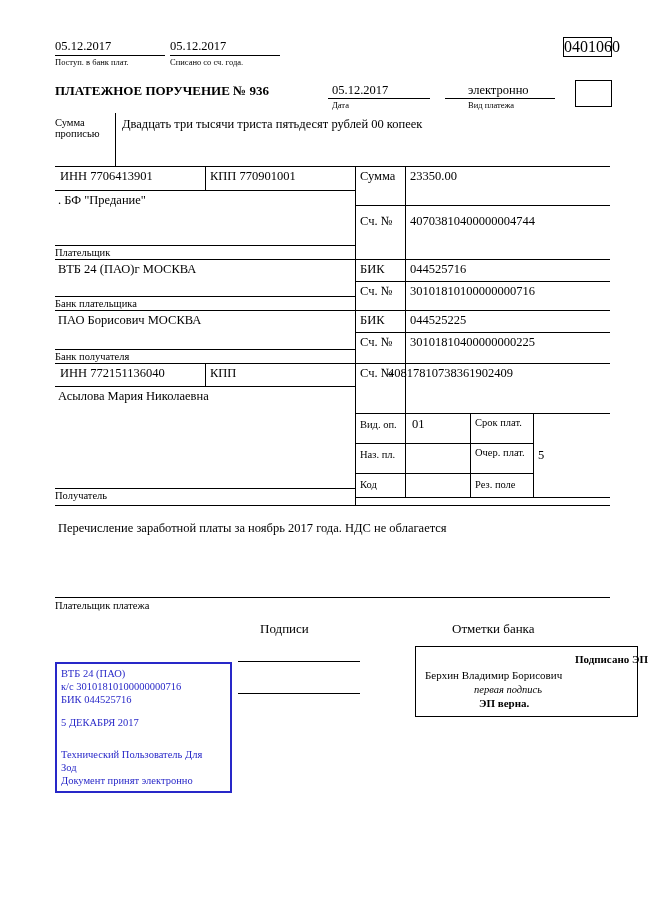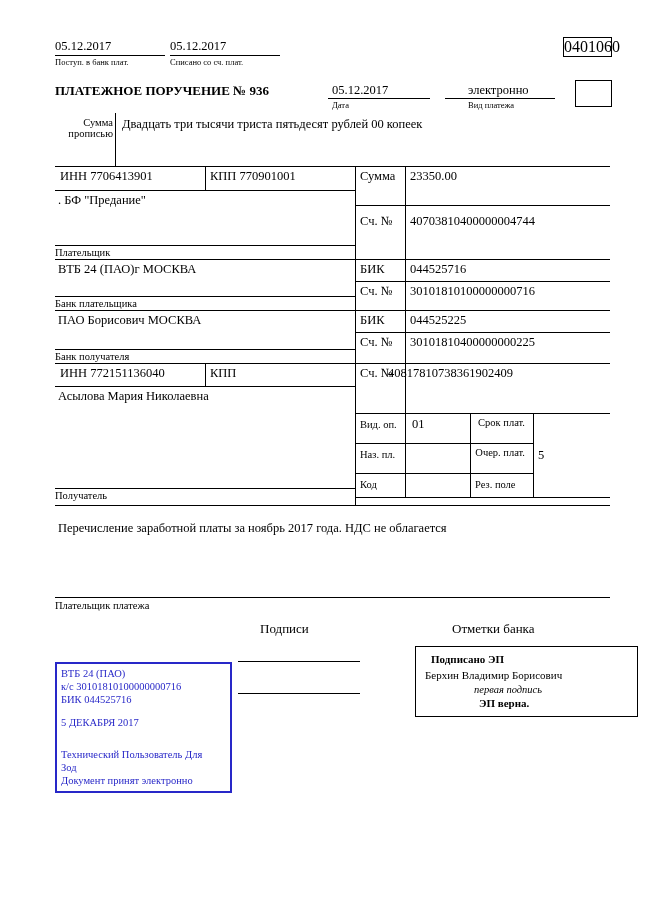--- a/index.html
+++ b/index.html
@@ -1,21 +1,21 @@
 <!DOCTYPE html>
 <html><head>
 <meta charset="utf-8">
 <style>
   * { margin:0; padding:0; box-sizing:border-box; }
   html,body { background:#ffffff; }
   #page {
     position:relative; width:660px; height:919px; background:#fff;
     font-family:"Liberation Serif", serif; color:#000; overflow:hidden;
   }
-  .abs { position:absolute;text-align:right; }
+  .abs { position:absolute; }
   .fs13 { font-size:13px; line-height:13px; white-space:nowrap; }
   .fs12 { font-size:12.5px; line-height:13px; white-space:nowrap; }
   .fs11 { font-size:11px; line-height:12px; white-space:nowrap; }
   .fs10 { font-size:10.5px; line-height:11px; white-space:nowrap; }
   .fs8  { font-size:8.5px;  line-height:9px;  white-space:nowrap; }
   .b { font-weight:bold; }
   .i { font-style:italic; }
   .wrap { white-space:normal; }
   .hl { position:absolute; height:1px; background:#000; display:block; }
   .vl { position:absolute; width:1px; background:#000; display:block; }
@@ -28,21 +28,21 @@
 <body>
 
 <div id="page">
 
   <div class="abs fs12" style="left:55px;top:40px">05.12.2017</div>
   <i class="hl" style="left:55px;top:55px;width:110px"></i>
   <div class="abs fs8" style="left:55px;top:58px">Поступ. в банк плат.</div>
 
   <div class="abs fs12" style="left:170px;top:40px">05.12.2017</div>
   <i class="hl" style="left:170px;top:55px;width:110px"></i>
-  <div class="abs fs8" style="left:170px;top:58px">Списано со сч. плат.</div>
+  <div class="abs fs8" style="left:170px;top:58px">Списано со сч. года.</div>
 
   <div class="box" style="left:563px;top:37px;width:49px;height:20px;text-align:center;font-size:16px;line-height:18px">0401060</div>
 
   <div class="abs fs13 b" style="left:55px;top:84px">ПЛАТЕЖНОЕ ПОРУЧЕНИЕ № 936</div>
 
   <div class="abs fs12" style="left:332px;top:84px">05.12.2017</div>
   <i class="hl" style="left:328px;top:98px;width:102px"></i>
   <div class="abs fs8" style="left:332px;top:101px">Дата</div>
 
   <div class="abs fs12" style="left:468px;top:84px">электронно</div>
@@ -133,19 +133,19 @@
     <span class="stamp-text" style="left:4px;top:98px">Зод</span>
     <span class="stamp-text" style="left:4px;top:111px">Документ принят электронно</span>
   </div>
 
   <div class="abs fs13" style="left:260px;top:622px">Подписи</div>
   <div class="abs fs13" style="left:452px;top:622px">Отметки банка</div>
   <i class="hl" style="left:238px;top:661px;width:122px"></i>
   <i class="hl" style="left:238px;top:693px;width:122px"></i>
 
   <div class="esign-box" style="left:415px;top:646px;width:223px;height:71px">
-    <div class="abs fs11 b" style="left:15px;top:6px;width:223px;text-align:left">Подписано ЭП</div>
+    <div class="abs fs11 b" style="left:9px;top:6px;width:223px;text-align:right">Подписано ЭП</div>
     <div class="abs fs11" style="left:9px;top:22px">Берхин Владимир Борисович</div>
     <div class="abs fs10 i" style="left:58px;top:37px">первая подпись</div>
     <div class="abs fs11 b" style="left:63px;top:50px">ЭП верна.</div>
   </div>
 
 </div>
 
 </body></html>

